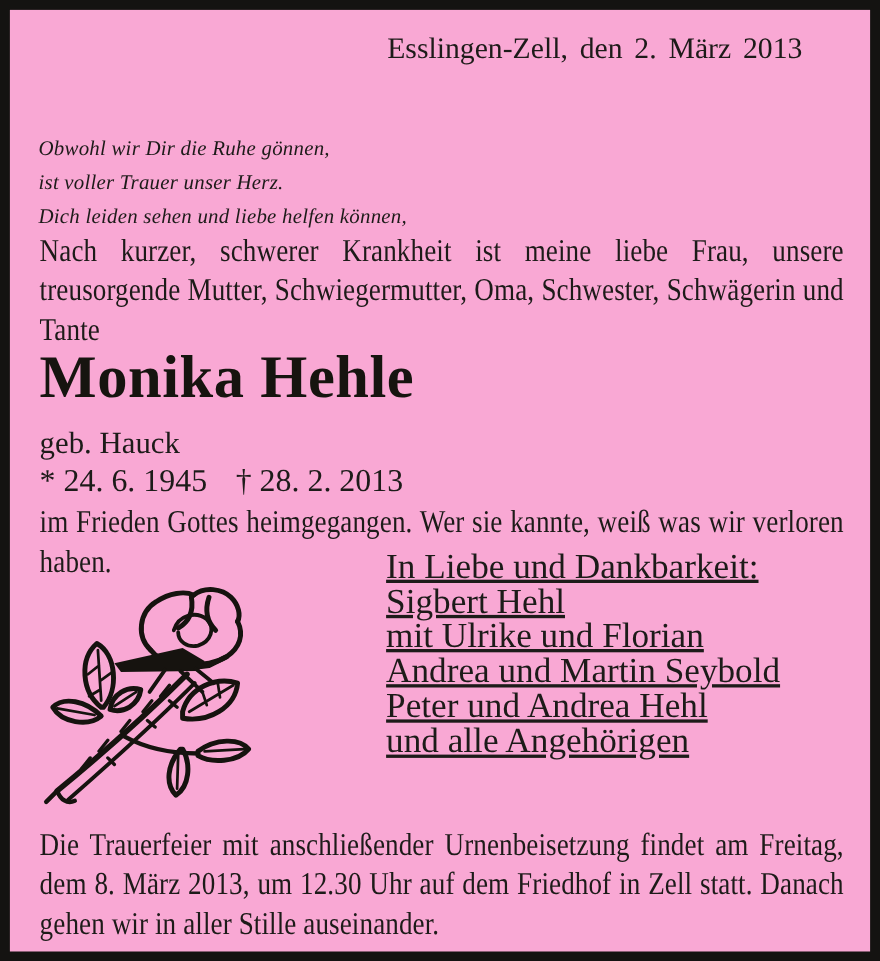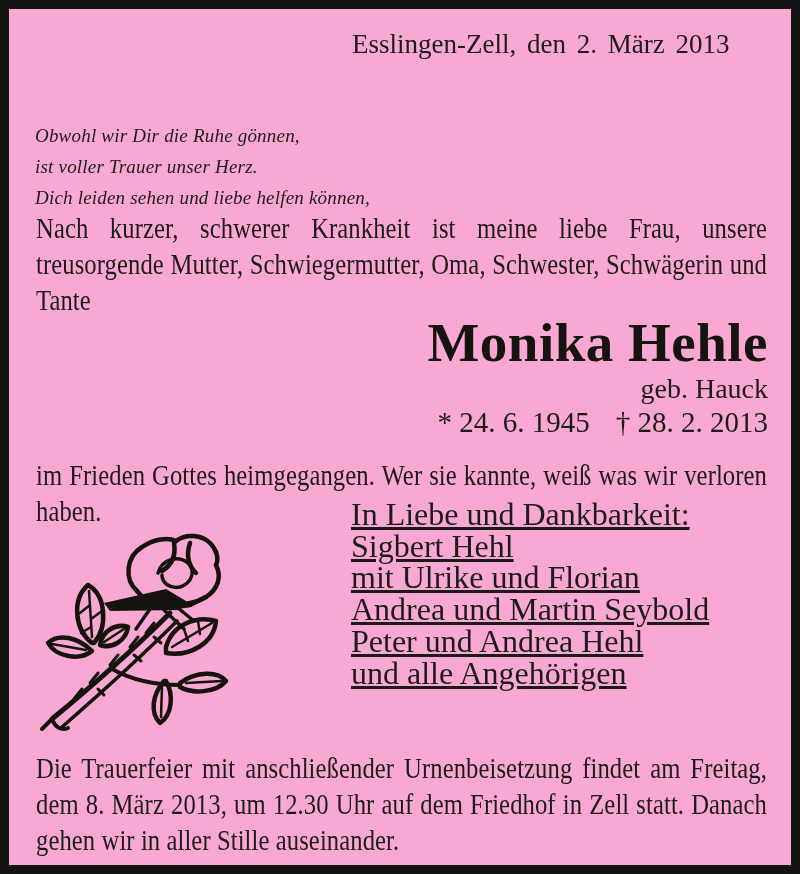--- a/index.html
+++ b/index.html
@@ -39,30 +39,30 @@
     transform: scaleX(0.85);
     transform-origin: 0 0;
     width: 860px;
     letter-spacing: 0.1px;
   }
   .intro   { position: absolute; left: 36px; top: 210px; }
   .passing { position: absolute; left: 36px; top: 457px; }
   .funeral { position: absolute; left: 36px; top: 750px; }
   .namewrap {
     position: absolute; left: 36px; top: 314px; width: 732px;
-    text-align: right;
+    text-align: left;
   }
   .deceased-name {
     margin: 0;
     font-size: 55px; line-height: 58px;
     font-weight: bold;
     letter-spacing: 0.5px;
     color: #16140f;
   }
-  .maiden { font-size: 28px; line-height: 31px; margin-top: 1px; }
+  .maiden { font-size: 28px; line-height: 31px; margin-top: 16px; }
   .dates  { font-size: 29px; line-height: 33px; margin-top: 2px; white-space: nowrap; }
   .dates .birth { margin-right: 26px; }
   .mourners {
     position: absolute; left: 351px; top: 499px;
     font-size: 32px; line-height: 31.7px; text-decoration: underline;
   }
   .rose {
     position: absolute; left: 34px; top: 531px;
     width: 296px; height: 218px;
   }

